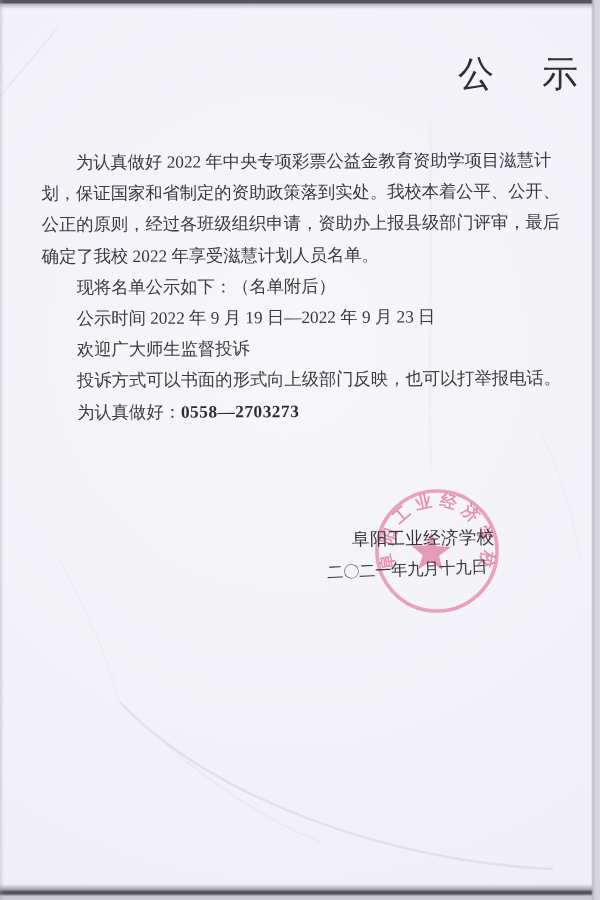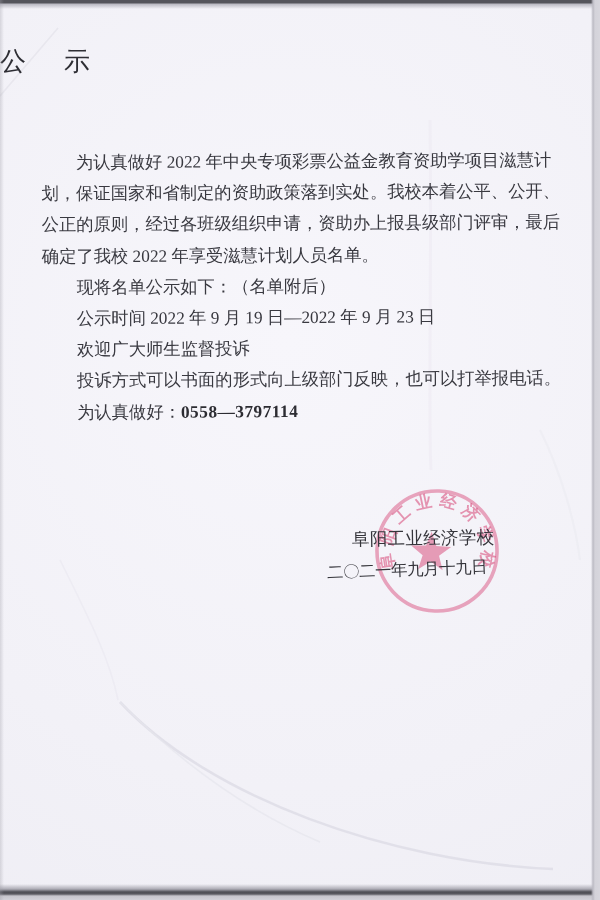--- a/index.html
+++ b/index.html
@@ -30,22 +30,22 @@
     background:linear-gradient(to right,rgba(212,211,218,0) 0,#bcbbc4 2px,#d4d3da 4px,#d7d6dd 9px);
     z-index:6;
   }
   .edge-left{
     position:absolute;top:0;left:0;width:4px;height:900px;
     background:linear-gradient(to right,rgba(160,159,168,.35),rgba(160,159,168,0));
     z-index:6;
   }
   .creases{position:absolute;left:0;top:0;z-index:1;}
   .title{
-    position:absolute;left:0;top:42px;width:584px;
-    text-align:left;font-size:26px;line-height:40px;
+    position:absolute;left:0;top:54px;width:584px;
+    text-align:right;font-size:36px;line-height:40px;
     letter-spacing:6px;color:#2e2e34;z-index:2;
   }
   .body-text{
     position:absolute;left:42px;top:146px;width:517px;
     font-size:17.3px;line-height:31.2px;color:#393940;
     transform:rotate(-0.3deg);z-index:2;
   }
   .line{white-space:nowrap;}
   .line.indent{text-indent:2em;}
   .hotline b{font-weight:bold;color:#2c2c32;letter-spacing:.5px;}
@@ -86,21 +86,21 @@
 
   <div class="body-text">
     <div class="line indent">为认真做好 2022 年中央专项彩票公益金教育资助学项目滋慧计</div>
     <div class="line">划，保证国家和省制定的资助政策落到实处。我校本着公平、公开、</div>
     <div class="line">公正的原则，经过各班级组织申请，资助办上报县级部门评审，最后</div>
     <div class="line">确定了我校 2022 年享受滋慧计划人员名单。</div>
     <div class="line indent">现将名单公示如下：（名单附后）</div>
     <div class="line indent">公示时间 2022 年 9 月 19 日—2022 年 9 月 23 日</div>
     <div class="line indent">欢迎广大师生监督投诉</div>
     <div class="line indent">投诉方式可以书面的形式向上级部门反映，也可以打举报电话。</div>
-    <div class="line indent hotline"><span>为认真做好：</span><b>0558—3797114</b></div>
+    <div class="line indent hotline"><span>为认真做好：</span><b>0558—2703273</b></div>
   </div>
 
   <svg class="stamp" width="136" height="136" viewBox="0 0 136 136" aria-hidden="true">
     <defs>
       <path id="arcPath" d="M 29.0,90.5 A 45 45 0 1 1 107.0,90.5" fill="none"></path>
     </defs>
     <circle cx="68" cy="68" r="60" fill="none" stroke-width="3.6" opacity="0.5" stroke="#d9527f"></circle>
     <polygon points="62,49 67.1,63 82,63.5 70.2,72.7 74.3,87 62,78.6 49.7,87 53.8,72.7 42,63.5 56.9,63" opacity="0.55" stroke-width="1.4" fill="#d9527f"></polygon>
     <text opacity="0.6" fill="#d9527f">
       <textPath href="#arcPath" startOffset="4">阜阳工业经济学校</textPath>

